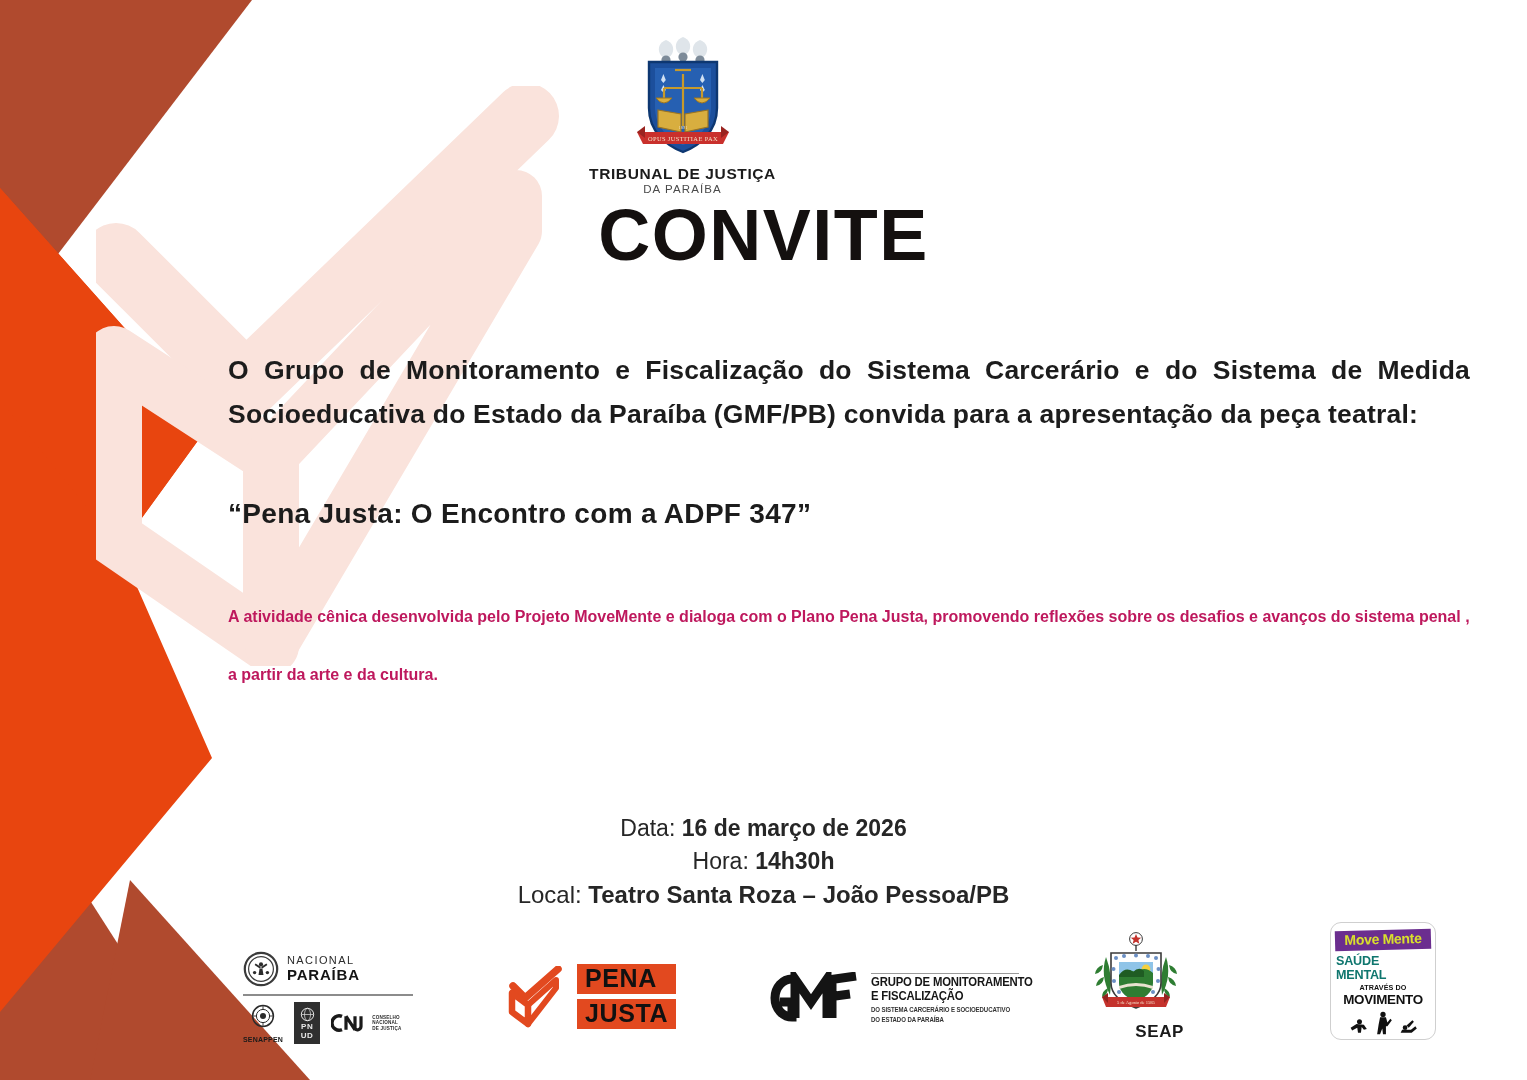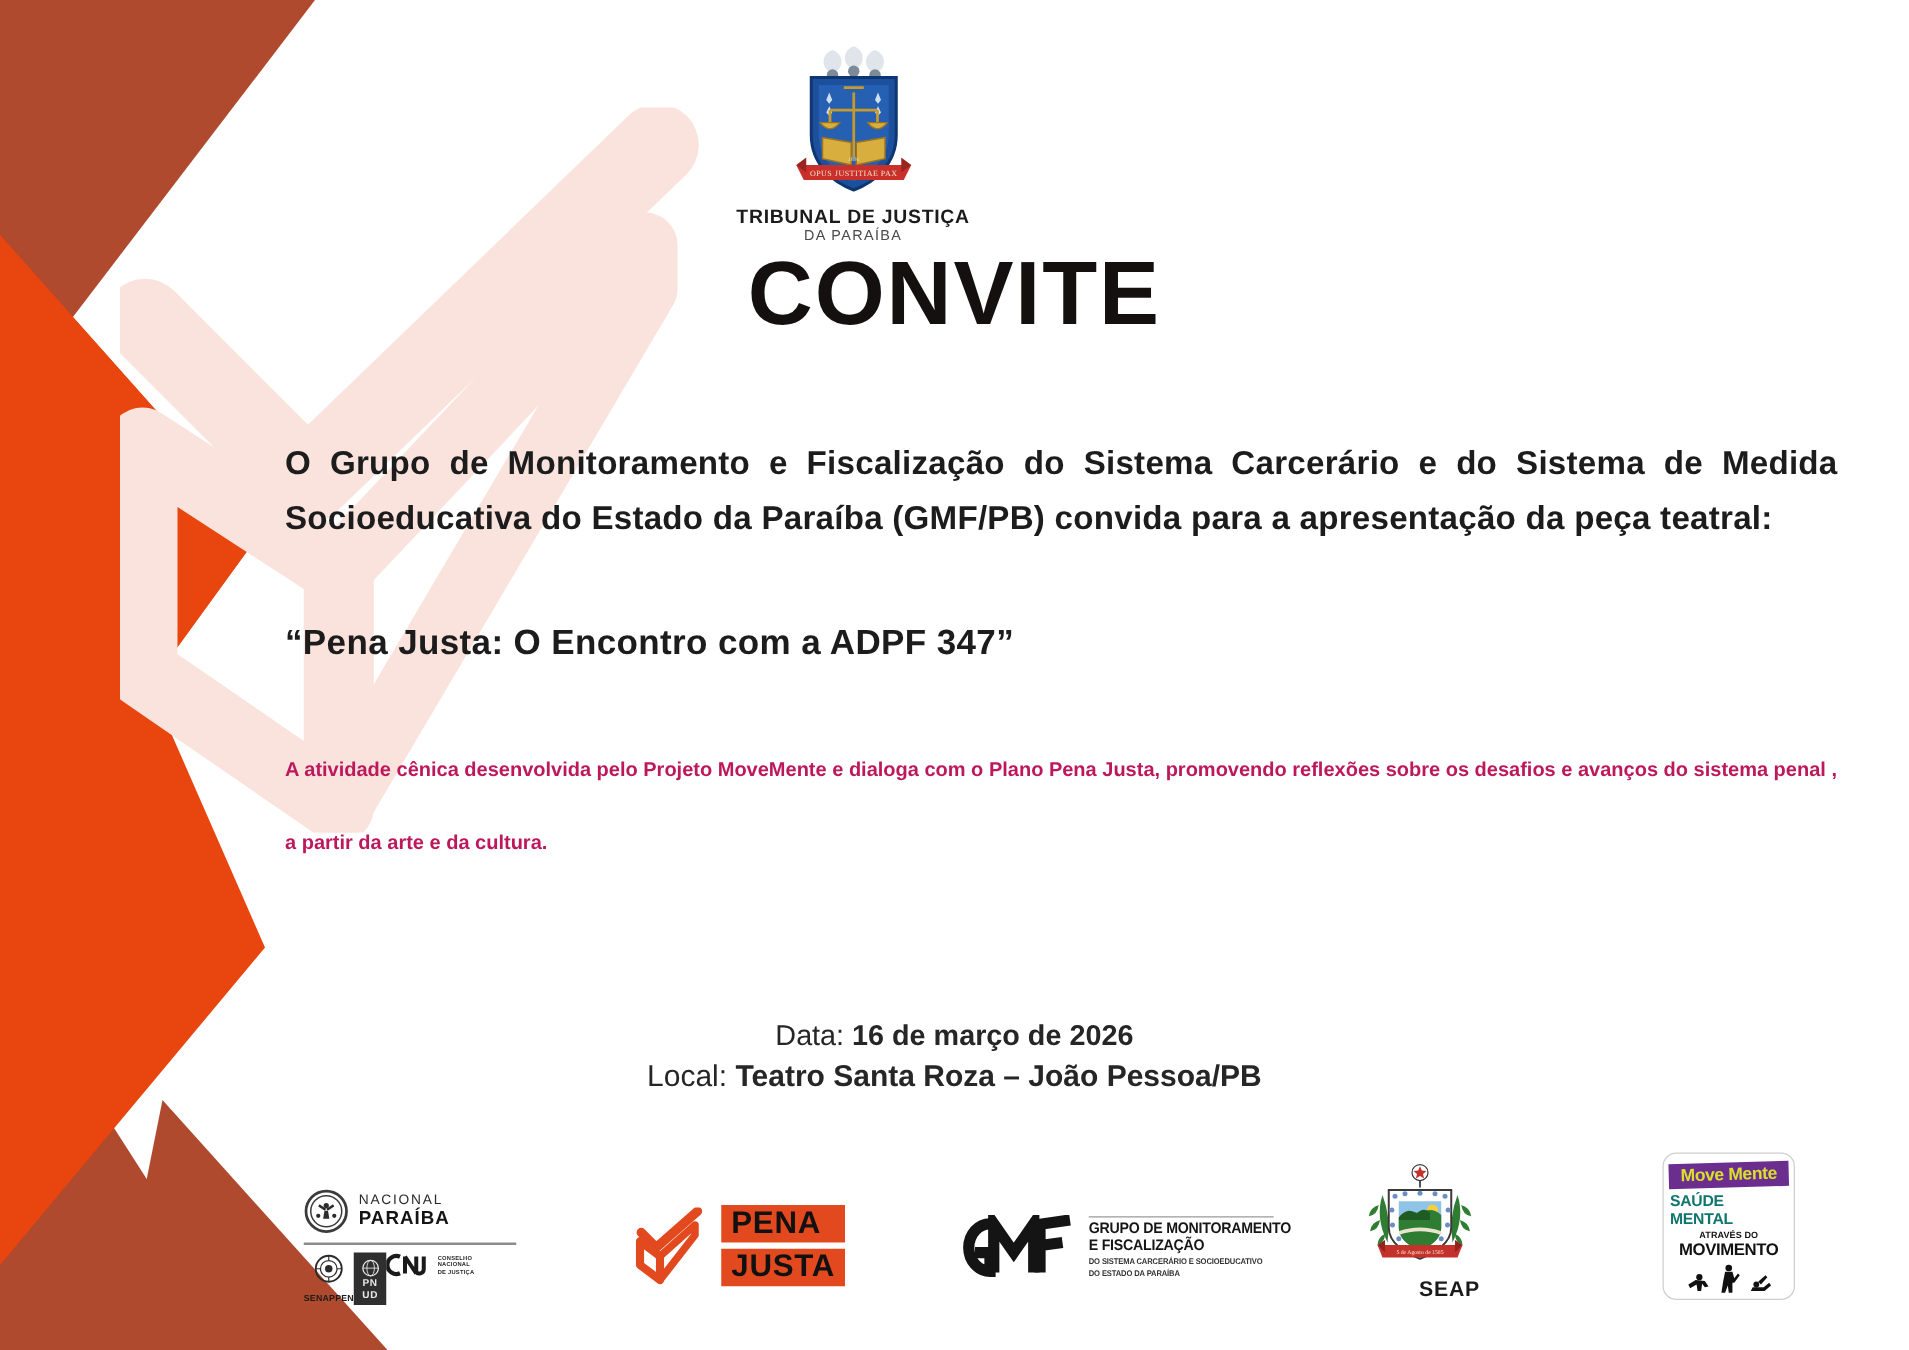--- a/index.html
+++ b/index.html
@@ -137,21 +137,21 @@
   }
   .logo { position: absolute; }
 
   
   .fj { left: 243px; bottom: 22px; width: 170px; }
   .fj-top { display: flex; align-items: center; gap: 8px; }
   .fj-words { line-height: 1.05; }
   .fj-w1 { font-size: 11px; font-weight: 400; letter-spacing: 1.4px; color: #2b2b2b; }
   .fj-w2 { font-size: 15px; font-weight: 800; letter-spacing: 0.8px; color: #141414; }
   .fj-rule { height: 2px; background: #8c8c8c; margin: 7px 0 6px; width: 100%; }
-  .fj-bottom { display: flex; align-items: flex-start; }
+  .fj-bottom { display: flex; align-items: center; gap: 11px; }
   .senappen-wrap { text-align: center; }
   .senappen-lbl { font-size: 7px; font-weight: 800; letter-spacing: 0.2px; color: #1a1a1a; margin-top: 1px; }
   .pnud-box { width: 26px; height: 42px; background: #2f2f2f; display: flex; flex-direction: column; align-items: center; justify-content: center; gap: 1px; }
   .pnud-l { color: #e9e9e9; font-size: 8px; font-weight: 800; line-height: 8px; letter-spacing: 0.5px; }
   .cnj-wrap { display: flex; align-items: center; gap: 3px; }
   .cnj-txt { font-size: 4.6px; line-height: 5.6px; color: #2b2b2b; font-weight: 600; letter-spacing: 0.2px; }
 
   
   .pj { left: 508px; bottom: 37px; display: flex; align-items: center; gap: 11px; }
   .pj-words { display: flex; flex-direction: column; gap: 5px; }
@@ -297,20 +297,24 @@
   <div class="body-copy">
     <div class="para justified">O Grupo de Monitoramento e Fiscalização do Sistema Carcerário e do Sistema de  Medida Socioeducativa do Estado da Paraíba (GMF/PB) convida para a apresentação da peça teatral:</div>
     <div class="play-title">“Pena Justa: O Encontro com a ADPF 347”</div>
     <div class="desc">A atividade cênica desenvolvida pelo Projeto MoveMente e dialoga com o Plano Pena Justa, promovendo reflexões sobre os desafios e avanços do sistema penal , a partir da arte e da cultura.</div>
   </div>
 
   <div class="details">
     <div class="row">
       <span class="lbl">Data:</span>
       <span class="val">16 de março de 2026</span>
+    </div>
+    <div class="row">
+      <span class="lbl">Hora:</span>
+      <span class="val">14h30h</span>
     </div>
     <div class="row local">
       <span class="lbl">Local:</span>
       <span class="val">Teatro Santa Roza – João Pessoa/PB</span>
     </div>
   </div>
 
   <div class="footer">
 
     <div class="logo fj">

